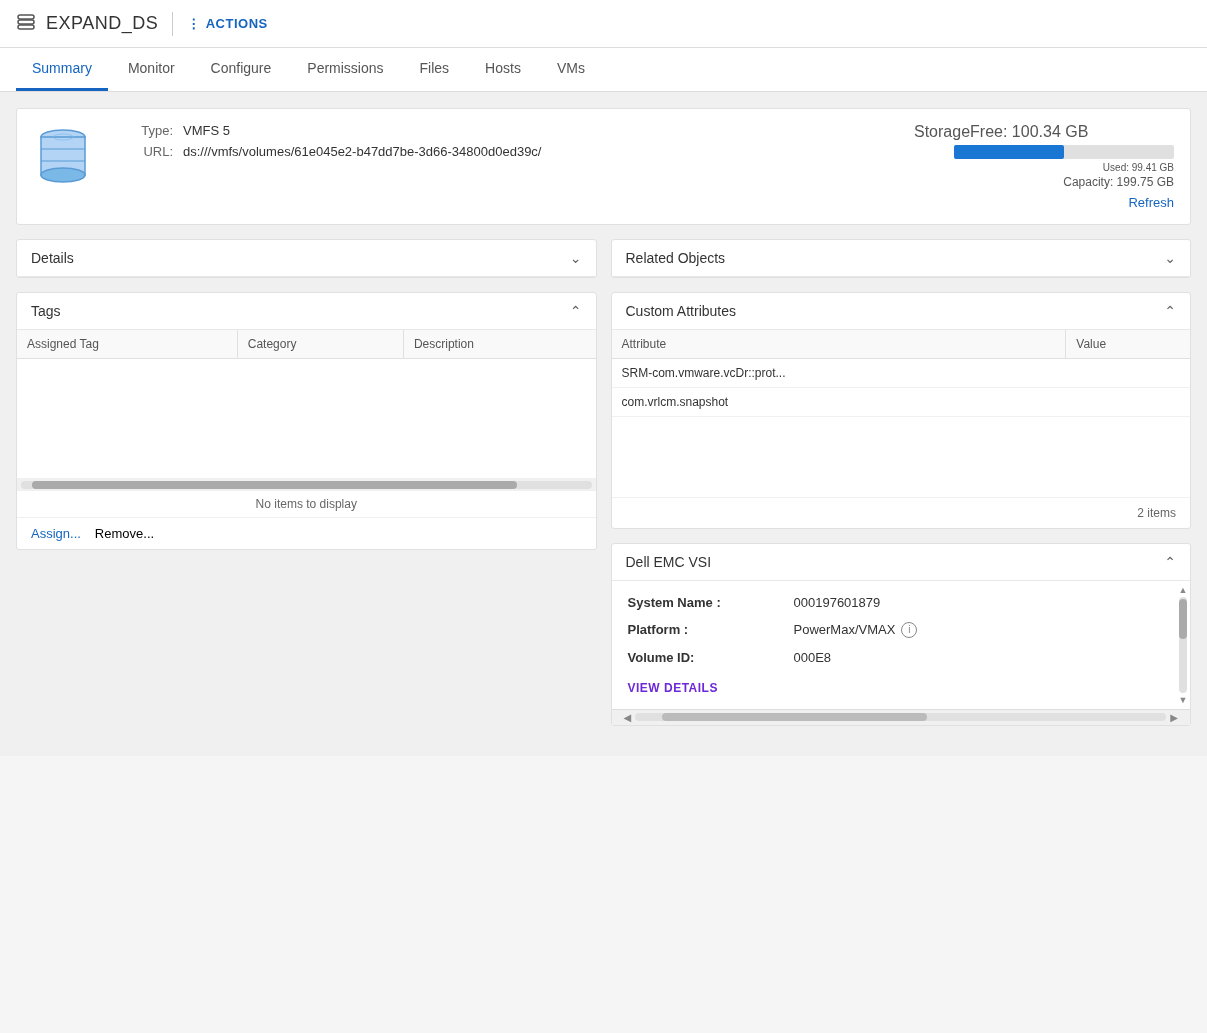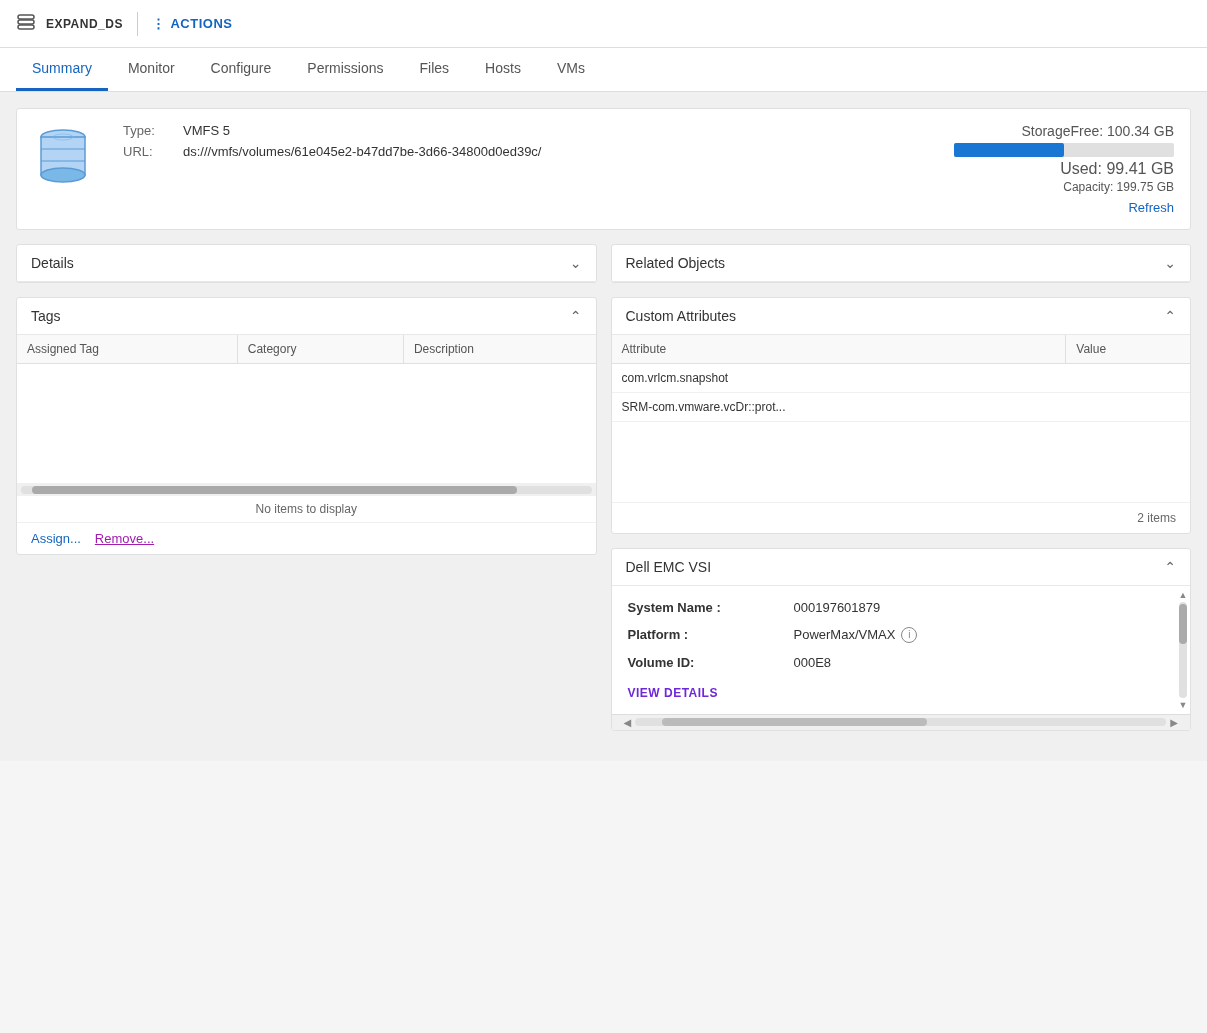--- a/index.html
+++ b/index.html
@@ -19,22 +19,22 @@
       padding: 10px 16px;
       background: #fff;
       border-bottom: 1px solid #ddd;
       height: 48px;
     }
     .header-icon {
       margin-right: 10px;
       color: #555;
     }
     .header-title {
-      font-size: 12px;
-      font-weight: bold;
+      font-size: 18px;
+      font-weight: normal;
       color: #333;
       letter-spacing: 0.5px;
     }
     .header-divider {
       width: 1px;
       height: 24px;
       background: #ccc;
       margin: 0 14px;
     }
     .actions-btn {
@@ -100,50 +100,51 @@
       flex: 1;
     }
     .info-row {
       display: flex;
       margin-bottom: 6px;
       font-size: 13px;
     }
     .info-label {
       color: #666;
       width: 50px;
+      text-align: right;
       margin-right: 10px;
     }
     .storage-panel {
       margin-left: auto;
       text-align: right;
       min-width: 260px;
     }
     .storage-header {
       display: flex;
-      justify-content: flex-end;
-      font-size: 14px;
+      justify-content: flex-start;
+      font-size: 16px;
       margin-bottom: 4px;
     }
     .storage-title { color: #555; font-weight: 500; }
     .storage-free { color: #555; }
     .storage-bar-container {
       width: 220px;
       height: 14px;
       background: #e0e0e0;
       border-radius: 2px;
       margin-bottom: 3px;
       margin-left: auto;
     }
     .storage-bar-fill {
       height: 100%;
       background: #1976d2;
       border-radius: 2px;
     }
     .storage-used {
-      font-size: 16px;
+      font-size: 10px;
       color: #555;
       text-align: right;
       margin-bottom: 2px;
     }
     .storage-capacity {
       font-size: 12px;
       color: #555;
       text-align: right;
     }
     .refresh-link {
@@ -511,21 +512,21 @@
           </table>
         </div>
         <div class="scrollbar-row">
           <div class="scrollbar-track">
             <div class="scrollbar-thumb"></div>
           </div>
         </div>
         <div class="no-items">No items to display</div>
         <div class="panel-footer">
           <button class="link-btn">Assign...</button>
-          <button class="link-btn" style="color: #a21caf; text-decoration: underline;">Remove...</button>
+          <button class="link-btn" style="color: #000000;">Remove...</button>
         </div>
       </div>
 
     </div>
 
     <div class="col-right">
 
       <div class="panel">
         <div class="panel-header">
           <span class="panel-title">Related Objects</span>
@@ -540,25 +541,25 @@
         </div>
         <table class="attr-table">
           <thead>
             <tr>
               <th>Attribute</th>
               <th>Value</th>
             </tr>
           </thead>
           <tbody>
             <tr>
-              <td>com.vrlcm.snapshot</td>
+              <td>SRM-com.vmware.vcDr::prot...</td>
               <td></td>
             </tr>
             <tr>
-              <td>SRM-com.vmware.vcDr::prot...</td>
+              <td>com.vrlcm.snapshot</td>
               <td></td>
             </tr>
             <tr style="height: 80px;">
               <td colspan="2"></td>
             </tr>
           </tbody>
         </table>
         <div class="panel-footer-right">
           <span>2 items</span>
         </div>

